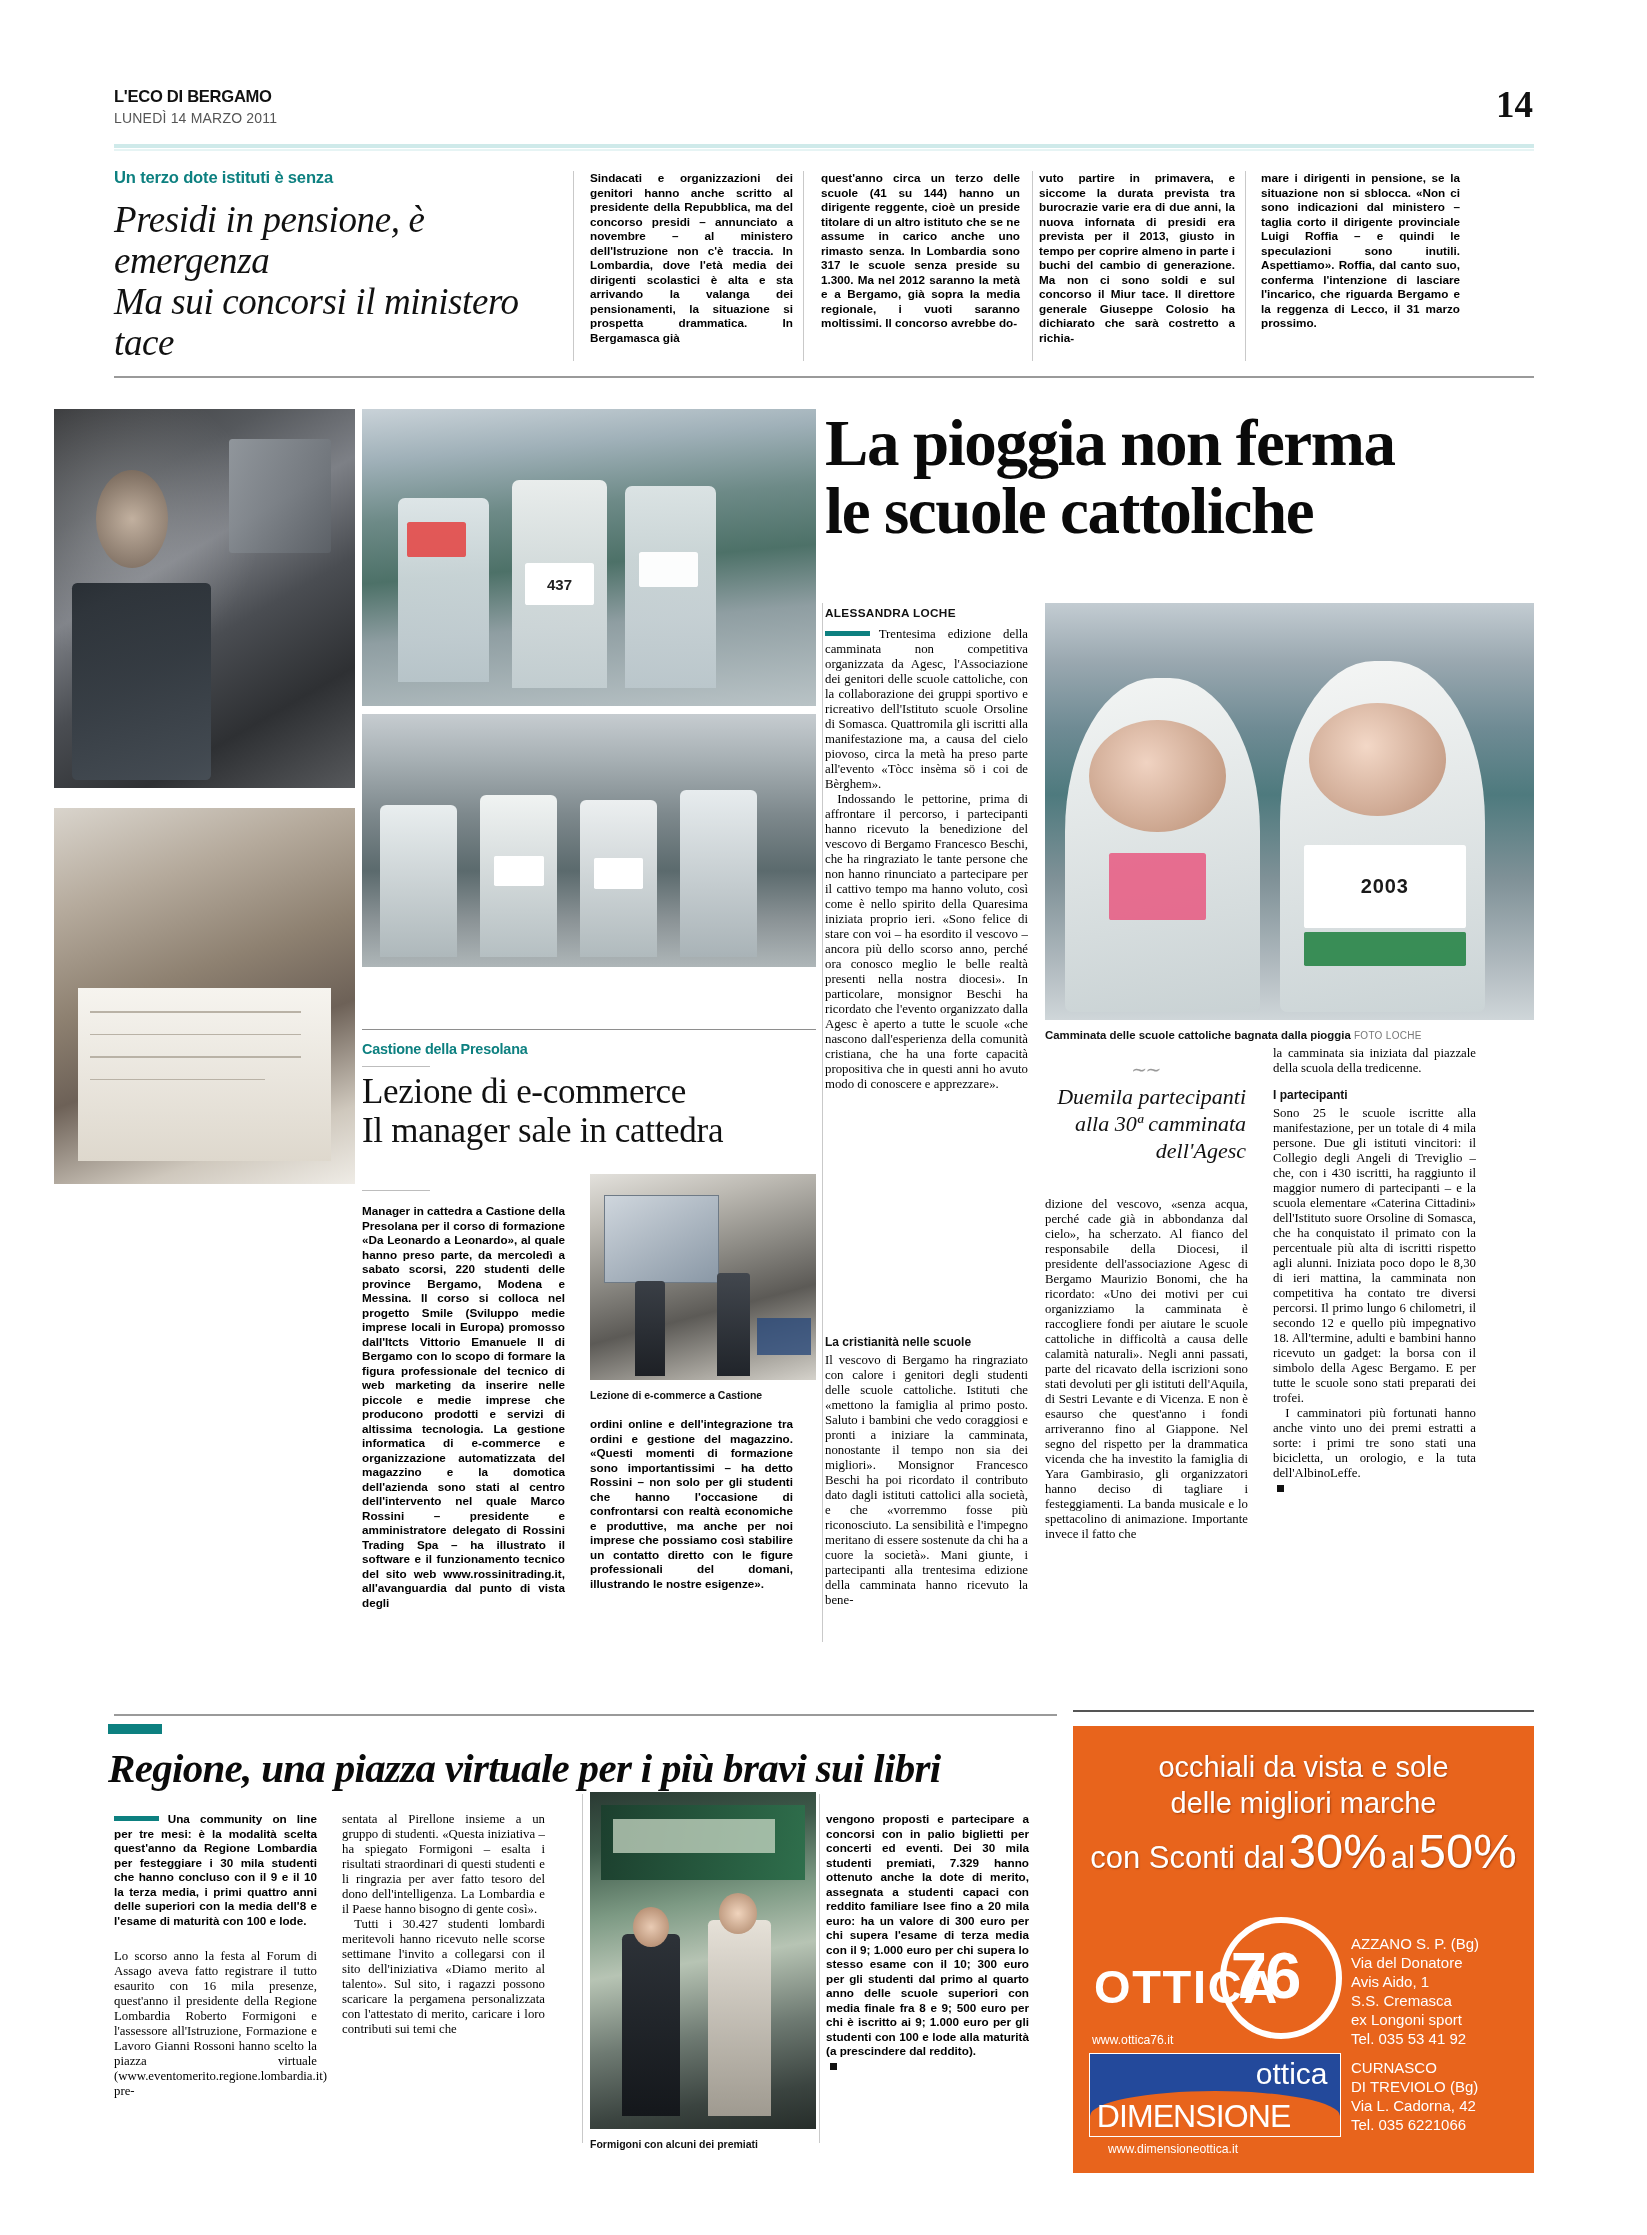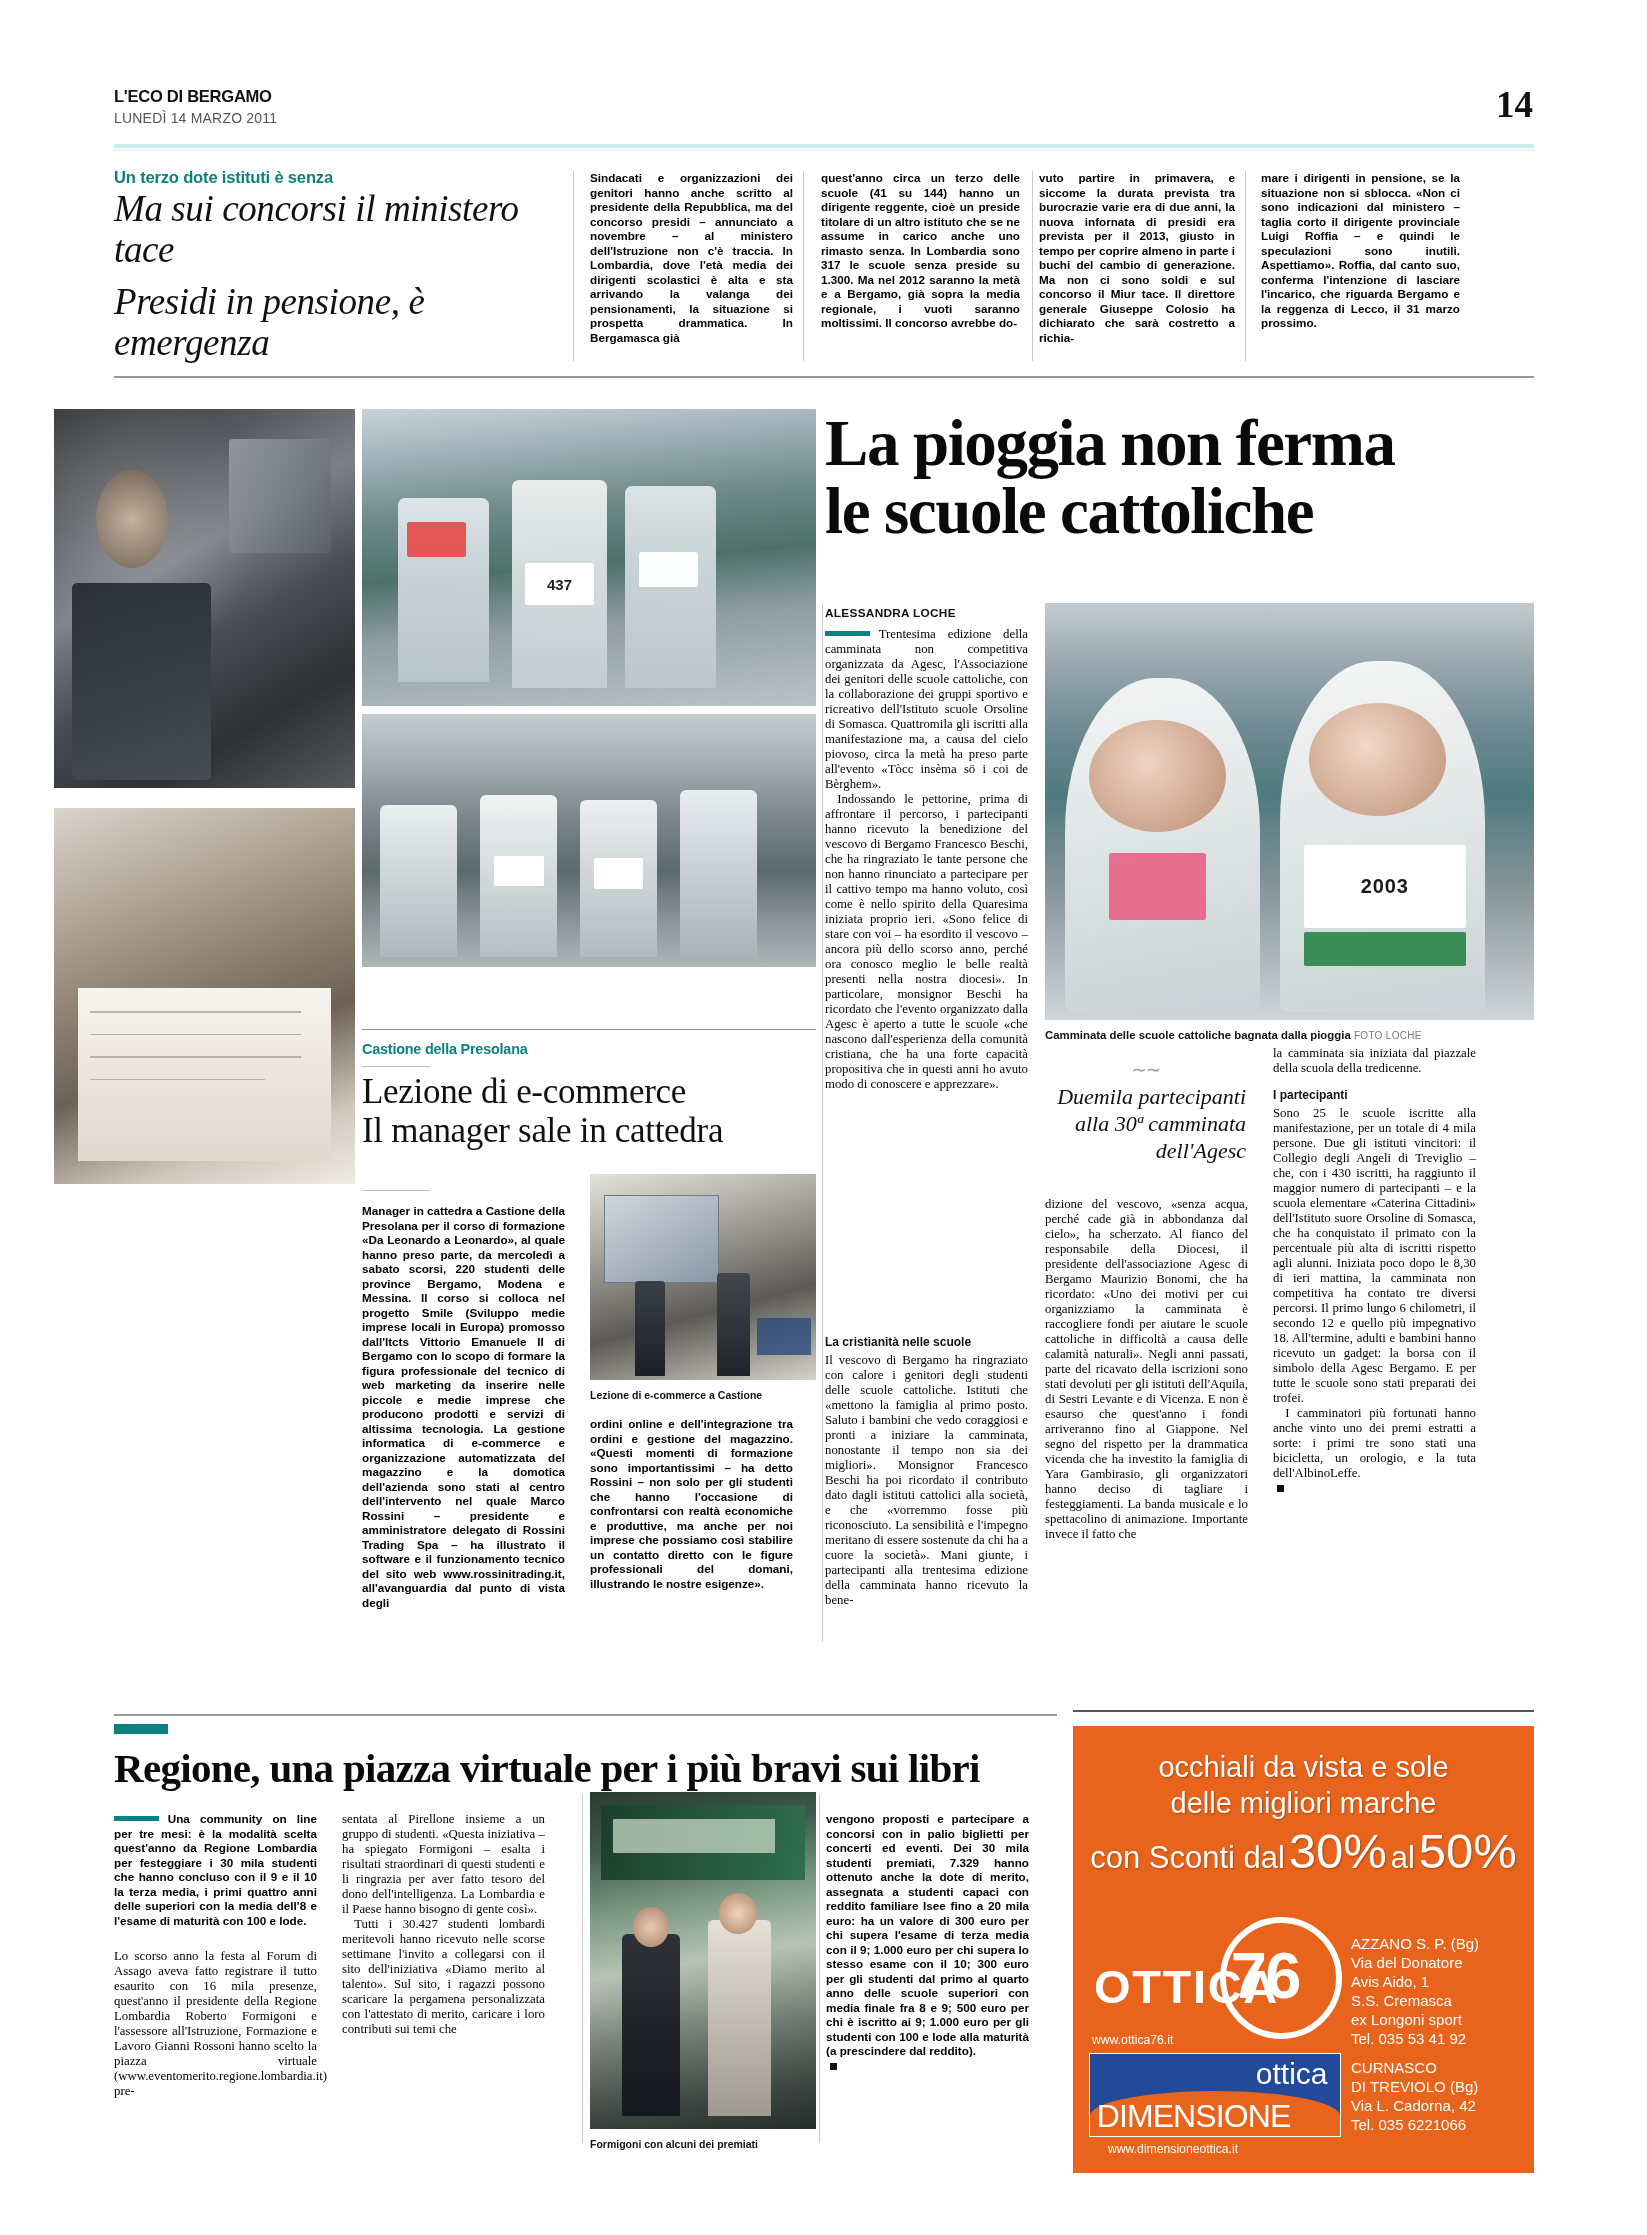--- a/index.html
+++ b/index.html
@@ -85,22 +85,22 @@
   <div class="masthead">
     <div class="mast-name">L'ECO DI BERGAMO</div>
     <div class="mast-date">LUNEDÌ 14 MARZO 2011</div>
   </div>
   <div class="folio">14</div>
   <div class="rule-teal"></div>
   <div class="rule-teal2"></div>
 
   <div style="position:absolute;left:114px;top:168px;width:411px;">
     <div class="kicker">Un terzo dote istituti è senza</div>
+    <div class="hl-italic" style="margin-top:11.4px;">Presidi in pensione, è emergenza</div>
     <div class="hl-italic">Ma sui concorsi il ministero tace</div>
-    <div class="hl-italic" style="margin-top:11.4px;">Presidi in pensione, è emergenza</div>
   </div>
 
   <div class="vrule" style="left:573px;top:171px;height:190px;"></div>
   <div class="vrule" style="left:803px;top:171px;height:190px;"></div>
   <div class="vrule" style="left:1032px;top:171px;height:190px;"></div>
   <div class="vrule" style="left:1245px;top:171px;height:190px;"></div>
 
   <div class="col-sans" style="position:absolute;left:590px;top:171px;width:203px;">
       <p>Sindacati e organizzazioni dei genitori hanno anche scritto al presidente della Repubblica, ma del concorso presidi – annunciato a novembre – al ministero dell'Istruzione non c'è traccia. In Lombardia, dove l'età media dei dirigenti scolastici è alta e sta arrivando la valanga dei pensionamenti, la situazione si prospetta drammatica. In Bergamasca già</p>
     </div>
@@ -235,21 +235,21 @@
   <div class="caption" style="position:absolute;left:590px;top:1389px;width:226px;font-size:10.5px;">Lezione di e-commerce a Castione</div>
 
   <div class="col-sans" style="position:absolute;left:590px;top:1417px;width:203px;">
     <p style="text-indent:0;">ordini online e dell'integrazione tra ordini e gestione del magazzino. «Questi momenti di formazione sono importantissimi – ha detto Rossini – non solo per gli studenti che hanno l'occasione di confrontarsi con realtà economiche e produttive, ma anche per noi imprese che possiamo così stabilire un contatto diretto con le figure professionali del domani, illustrando le nostre esigenze».</p>
   </div>
 
   <div class="vrule" style="left:822px;top:603px;height:1039px;"></div>
 
   <div class="hairline" style="position:absolute;left:114px;top:1714px;width:943px;background:#9a9a9a;height:1.7px;"></div>
 
-  <div style="position:absolute;left:114px;top:1724px;width:943px;">
+  <div style="position:absolute;left:108px;top:1724px;width:943px;font-style:italic;">
     <div style="width:54px;height:9.6px;background:#0d8080;"></div>
     <div class="hl-bot" style="margin-top:12.2px;">Regione, una piazza virtuale per i più bravi sui libri</div>
   </div>
 
   <div class="col-sans" style="position:absolute;left:114px;top:1812px;width:203px;">
     <p style="text-indent:0;"><span class="dash"></span><span>Una community on line per tre mesi: è la modalità scelta quest'anno da Regione Lombardia per festeggiare i 30 mila studenti che hanno concluso con il 9 e il 10 la terza media, i primi quattro anni delle superiori con la media dell'8 e l'esame di maturità con 100 e lode.</span></p>
   </div>
   <div class="col-serif" style="position:absolute;left:114px;top:1949px;width:203px;">
     <p style="text-indent:0;">Lo scorso anno la festa al Forum di Assago aveva fatto registrare il tutto esaurito con 16 mila presenze, quest'anno il presidente della Regione Lombardia Roberto Formigoni e l'assessore all'Istruzione, Formazione e Lavoro Gianni Rossoni hanno scelto la piazza virtuale (www.eventomerito.regione.lombardia.it) pre-</p>
   </div>

